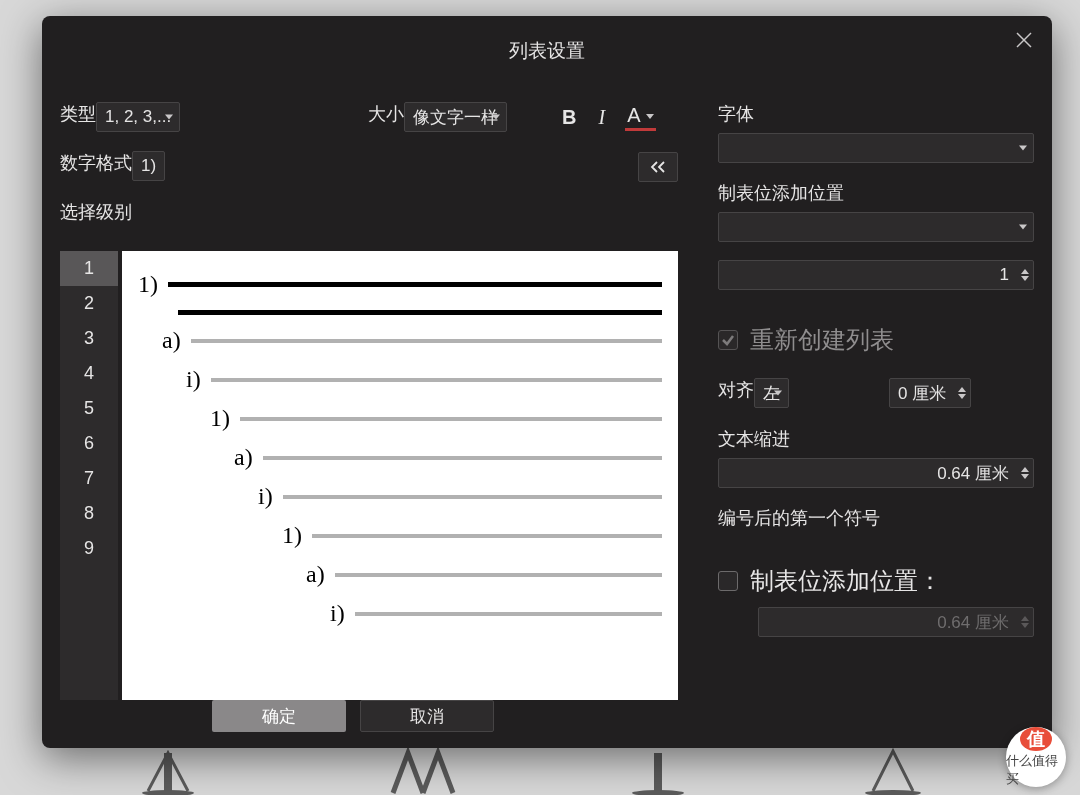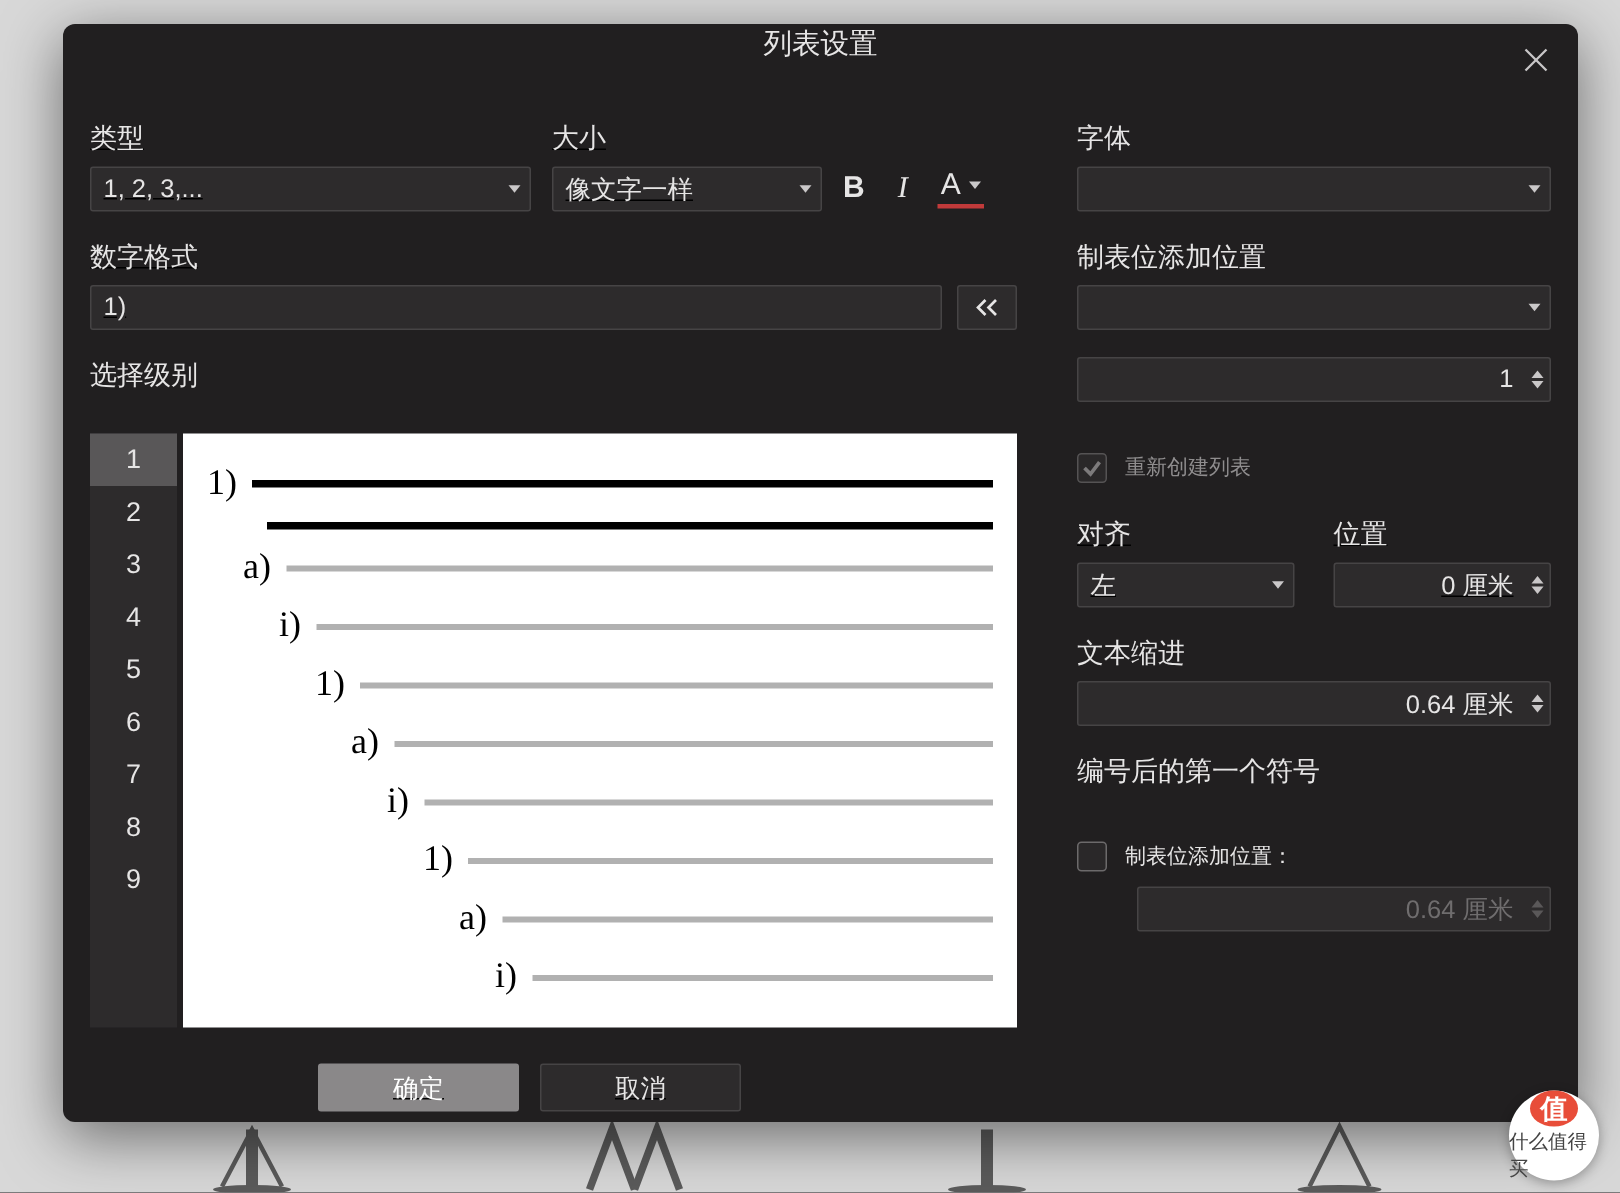--- a/index.html
+++ b/index.html
@@ -47,21 +47,21 @@
   .close-x svg { width: 18px; height: 18px; stroke: #c9c7c8; stroke-width: 1.5; }
   .content {
     flex: 1;
     display: flex;
     padding: 38px 18px 0 18px;
     gap: 40px;
   }
   .left-col { flex: 1; display: flex; flex-direction: column; }
   .right-col { width: 316px; display: flex; flex-direction: column; }
   .row { display: flex; gap: 14px; }
-  .field { display: flex; flex-direction: column; text-decoration: underline; }
+  .field { display: flex; flex-direction: row; }
   .field-label {
     color: #e6e5e5;
     font-size: 18px;
     margin-bottom: 7px;
   }
   .select, .textin {
     background: #2d2b2c;
     border: 1px solid #464445;
     color: #e6e5e5;
     height: 30px;
@@ -170,41 +170,40 @@
   .spin .arrows .up, .spin .arrows .down {
     width: 0;height:0;
     border-left:4px solid transparent;
     border-right:4px solid transparent;
   }
   .spin .arrows .up { border-bottom:5px solid #c9c7c8; }
   .spin .arrows .down { border-top:5px solid #c9c7c8; }
   .spin.disabled .arrows .up { border-bottom-color:#5a5859; }
   .spin.disabled .arrows .down { border-top-color:#5a5859; }
 
-  .checkbox-row { display: flex; align-items: center; gap: 12px; color: #8f8d8e; font-size: 14px; margin-top: 16px; }
+  .checkbox-row { display: flex; align-items: center; gap: 12px; color: #8f8d8e; font-size: 24px; margin-top: 16px; }
   .checkbox {
     width: 20px; height: 20px;
     border: 1px solid #555354;
     border-radius: 3px;
     display: flex; align-items: center; justify-content: center;
     background: #2a2829;
   }
   .checkbox svg { width: 14px; height: 14px; stroke: #7d7b7c; stroke-width: 2.5; fill: none; }
   .checkbox-row.enabled { color: #e6e5e5; }
   .checkbox-row.enabled .checkbox { border-color: #6c6a6b; }
 
   .right-section { margin-bottom: 18px; }
   .right-row { display: flex; gap: 26px; }
 
   .button-row {
     display: flex;
     gap: 14px;
-    padding: 24px 0 16px 0;
+    padding: 0 0 16px 0;
     margin-left: 152px;
-    text-decoration: underline;
   }
   .btn {
     width: 134px;
     height: 32px;
     display: flex;
     align-items: center;
     justify-content: center;
     font-size: 17px;
     border-radius: 2px;
     cursor: pointer;
@@ -422,21 +421,20 @@
 
       <div class="right-row" style="margin-top:22px">
         <div class="field" style="flex:1">
           <div class="field-label">对齐</div>
           <div class="select">
             <span>左</span>
             <div class="caret"></div>
           </div>
         </div>
         <div class="field" style="flex:1">
-          <div class="field-label">位置</div>
           <div class="spin">
             <span class="val">0 厘米</span>
             <div class="arrows">
                 <div class="up"></div>
                 <div class="down"></div>
               </div>
           </div>
         </div>
       </div>
 

